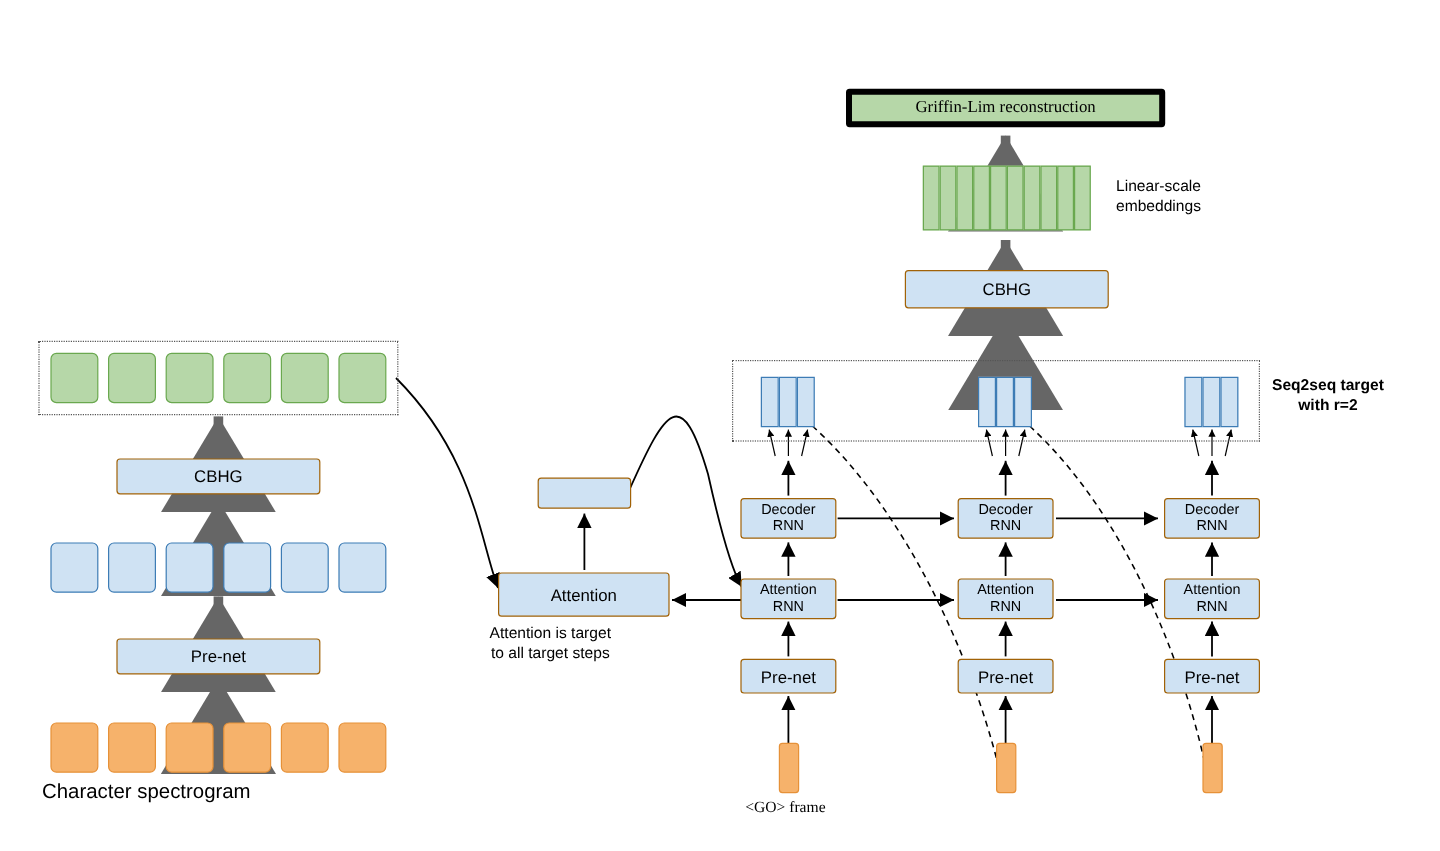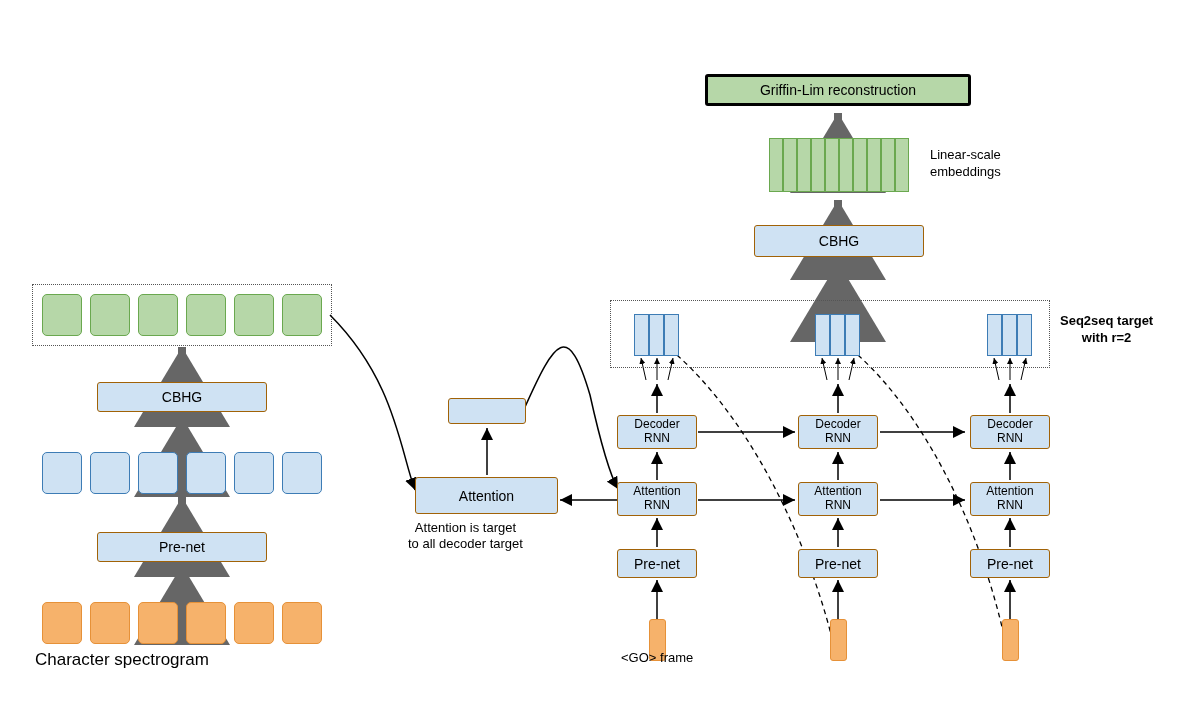--- a/index.html
+++ b/index.html
@@ -18,21 +18,22 @@
     background: #cfe2f3;
     border-radius: 3px;
     display: flex;
     align-items: center;
     justify-content: center;
     text-align: center;
     box-sizing: border-box;
   }
   .box-green {
     background: #b6d7a8;
-    border: 3px solid #000000;
+    border: 5px solid #000000;
+    font-family: Liberation Serif, serif;
   }
   .rcell {
     position: absolute;
     border-radius: 5px;
     box-sizing: border-box;
   }
   .blue-cell {
     background: #cfe2f3;
     border: 1px solid #3d7cb5;
   }
@@ -182,25 +183,25 @@
 <div class="rcell green-cell" style="left:138px; top:294px; width:40px; height:42px;"></div>
 <div class="rcell green-cell" style="left:186px; top:294px; width:40px; height:42px;"></div>
 <div class="rcell green-cell" style="left:234px; top:294px; width:40px; height:42px;"></div>
 <div class="rcell green-cell" style="left:282px; top:294px; width:40px; height:42px;"></div>
 
 <div class="box" style="left:415px; top:477px; width:143px; height:37px;">
   <span>Attention</span>
 </div>
 <div class="box" style="left:448px; top:398px; width:78px; height:26px;"></div>
 <div class="label small-label" style="left:408px; top:520px; line-height:1.25;">
-  <span>Attention is target</span><br><span>to all decoder target</span>
+  <span>Attention is target</span><br><span>to all target steps</span>
 </div>
 
 <div class="rcell orange-cell" style="left:649px; top:619px; width:17px; height:42px; border-radius:3px;"></div>
-<div class="label small-label" style="left:621px; top:650px;">&lt;GO&gt; frame</div>
+<div class="label small-label" style="left:621px; top:665px;font-family:Liberation Serif, serif;">&lt;GO&gt; frame</div>
 
 <div class="box" style="left:617px; top:549px; width:80px; height:29px;">
   <span>Pre-net</span>
 </div>
 <div class="box" style="left:617px; top:482px; width:80px; height:34px; font-size:12px; line-height:1.15;">
   <div><span>Attention</span><br><span>RNN</span></div>
 </div>
 <div class="box" style="left:617px; top:415px; width:80px; height:34px; font-size:12px; line-height:1.15;">
   <div><span>Decoder</span><br><span>RNN</span></div>
 </div>

